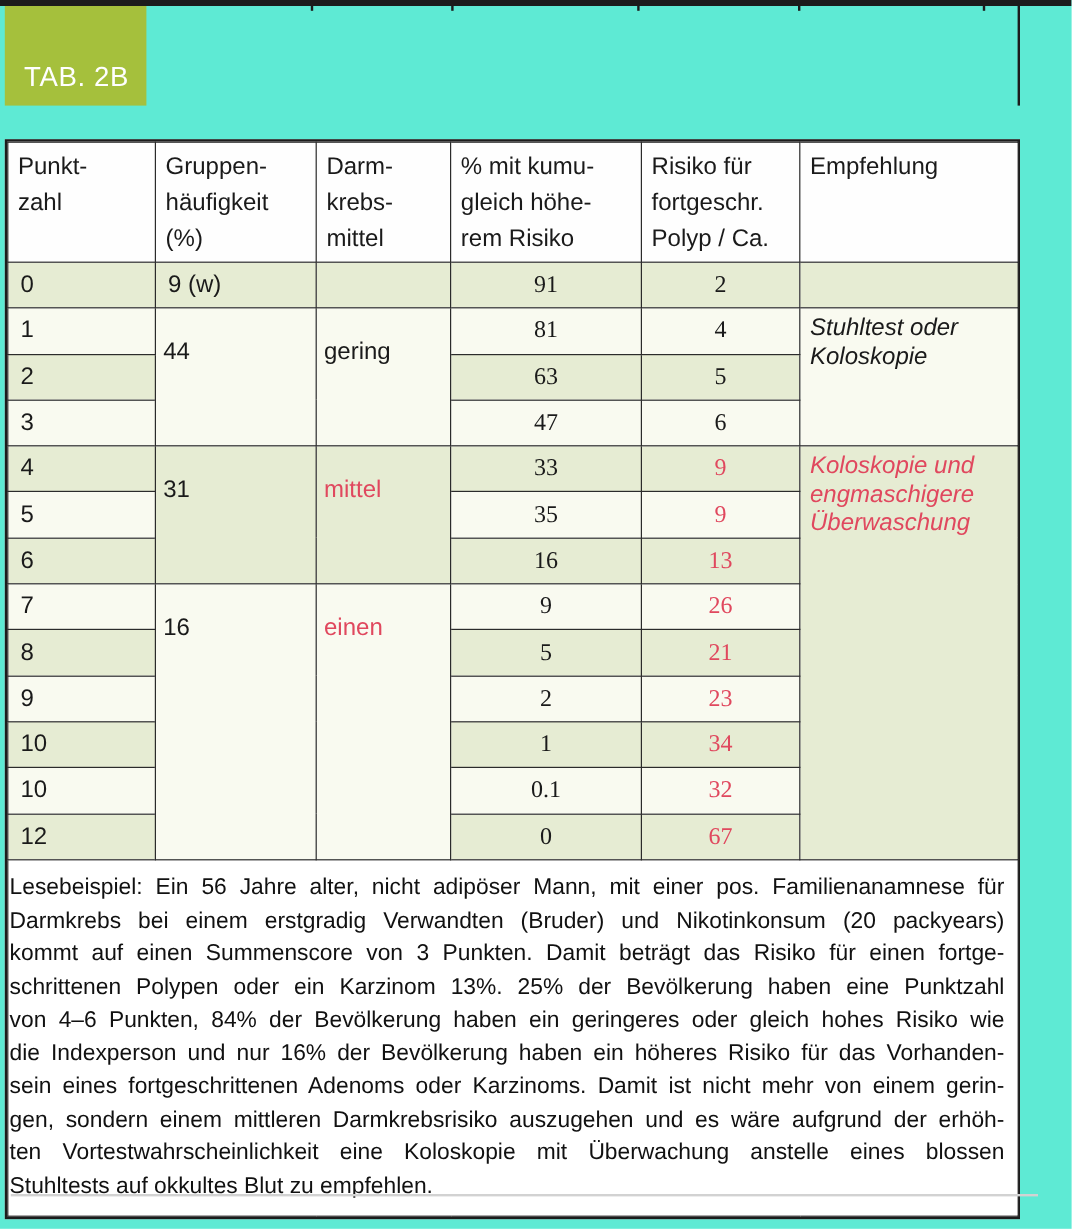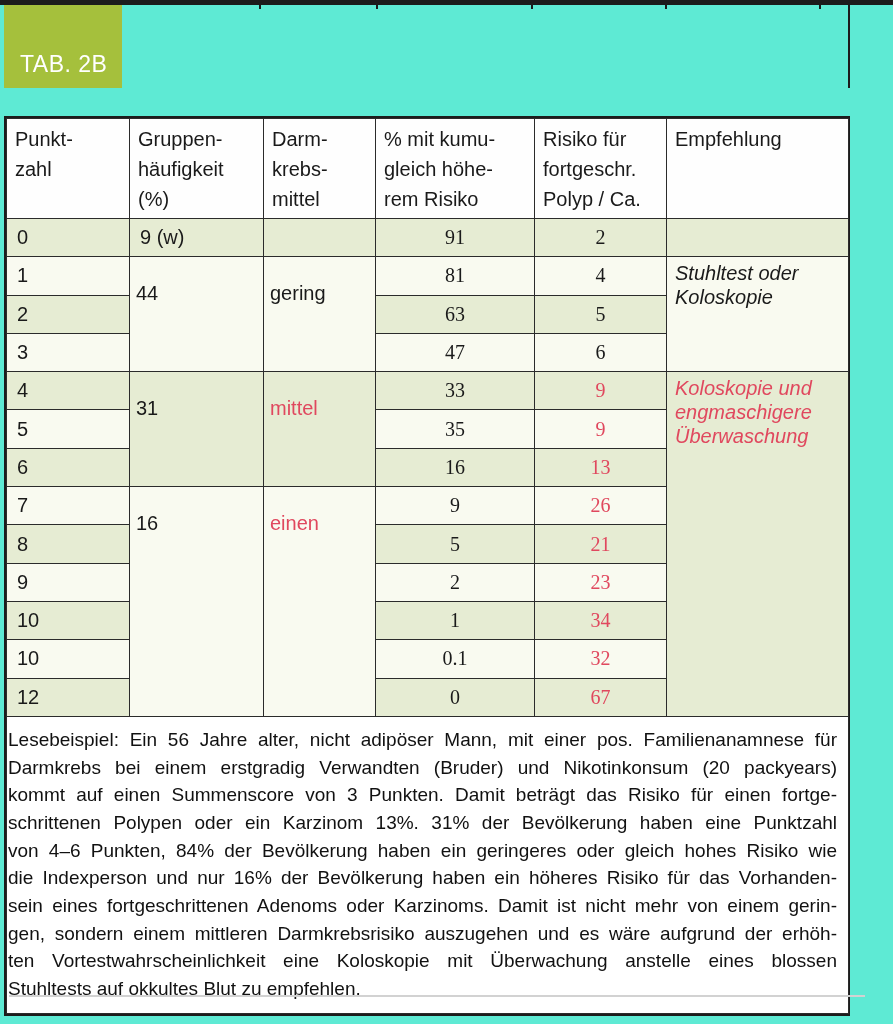--- a/index.html
+++ b/index.html
@@ -257,21 +257,21 @@
             <td class="score bg-g">12</td>
             <td class="num bg-g">0</td>
             <td class="num bg-g red">67</td>
           </tr>
 
           <tr>
             <td class="footer-cell" colspan="6">
               <div class="fline">Lesebeispiel: Ein 56 Jahre alter, nicht adipöser Mann, mit einer pos. Familienanamnese für</div>
               <div class="fline">Darmkrebs bei einem erstgradig Verwandten (Bruder) und Nikotinkonsum (20 packyears)</div>
               <div class="fline">kommt auf einen Summenscore von 3 Punkten. Damit beträgt das Risiko für einen fortge-</div>
-              <div class="fline">schrittenen Polypen oder ein Karzinom 13%. 31% der Bevölkerung haben eine Punktzahl</div>
+              <div class="fline">schrittenen Polypen oder ein Karzinom 13%. 25% der Bevölkerung haben eine Punktzahl</div>
               <div class="fline">von 4–6 Punkten, 84% der Bevölkerung haben ein geringeres oder gleich hohes Risiko wie</div>
               <div class="fline">die Indexperson und nur 16% der Bevölkerung haben ein höheres Risiko für das Vorhanden-</div>
               <div class="fline">sein eines fortgeschrittenen Adenoms oder Karzinoms. Damit ist nicht mehr von einem gerin-</div>
               <div class="fline">gen, sondern einem mittleren Darmkrebsrisiko auszugehen und es wäre aufgrund der erhöh-</div>
               <div class="fline">ten Vortestwahrscheinlichkeit eine Koloskopie mit Überwachung anstelle eines blossen</div>
               <div class="fline last">Stuhltests auf okkultes Blut zu empfehlen.</div>
             </td>
           </tr>
         </tbody>
       </table>

